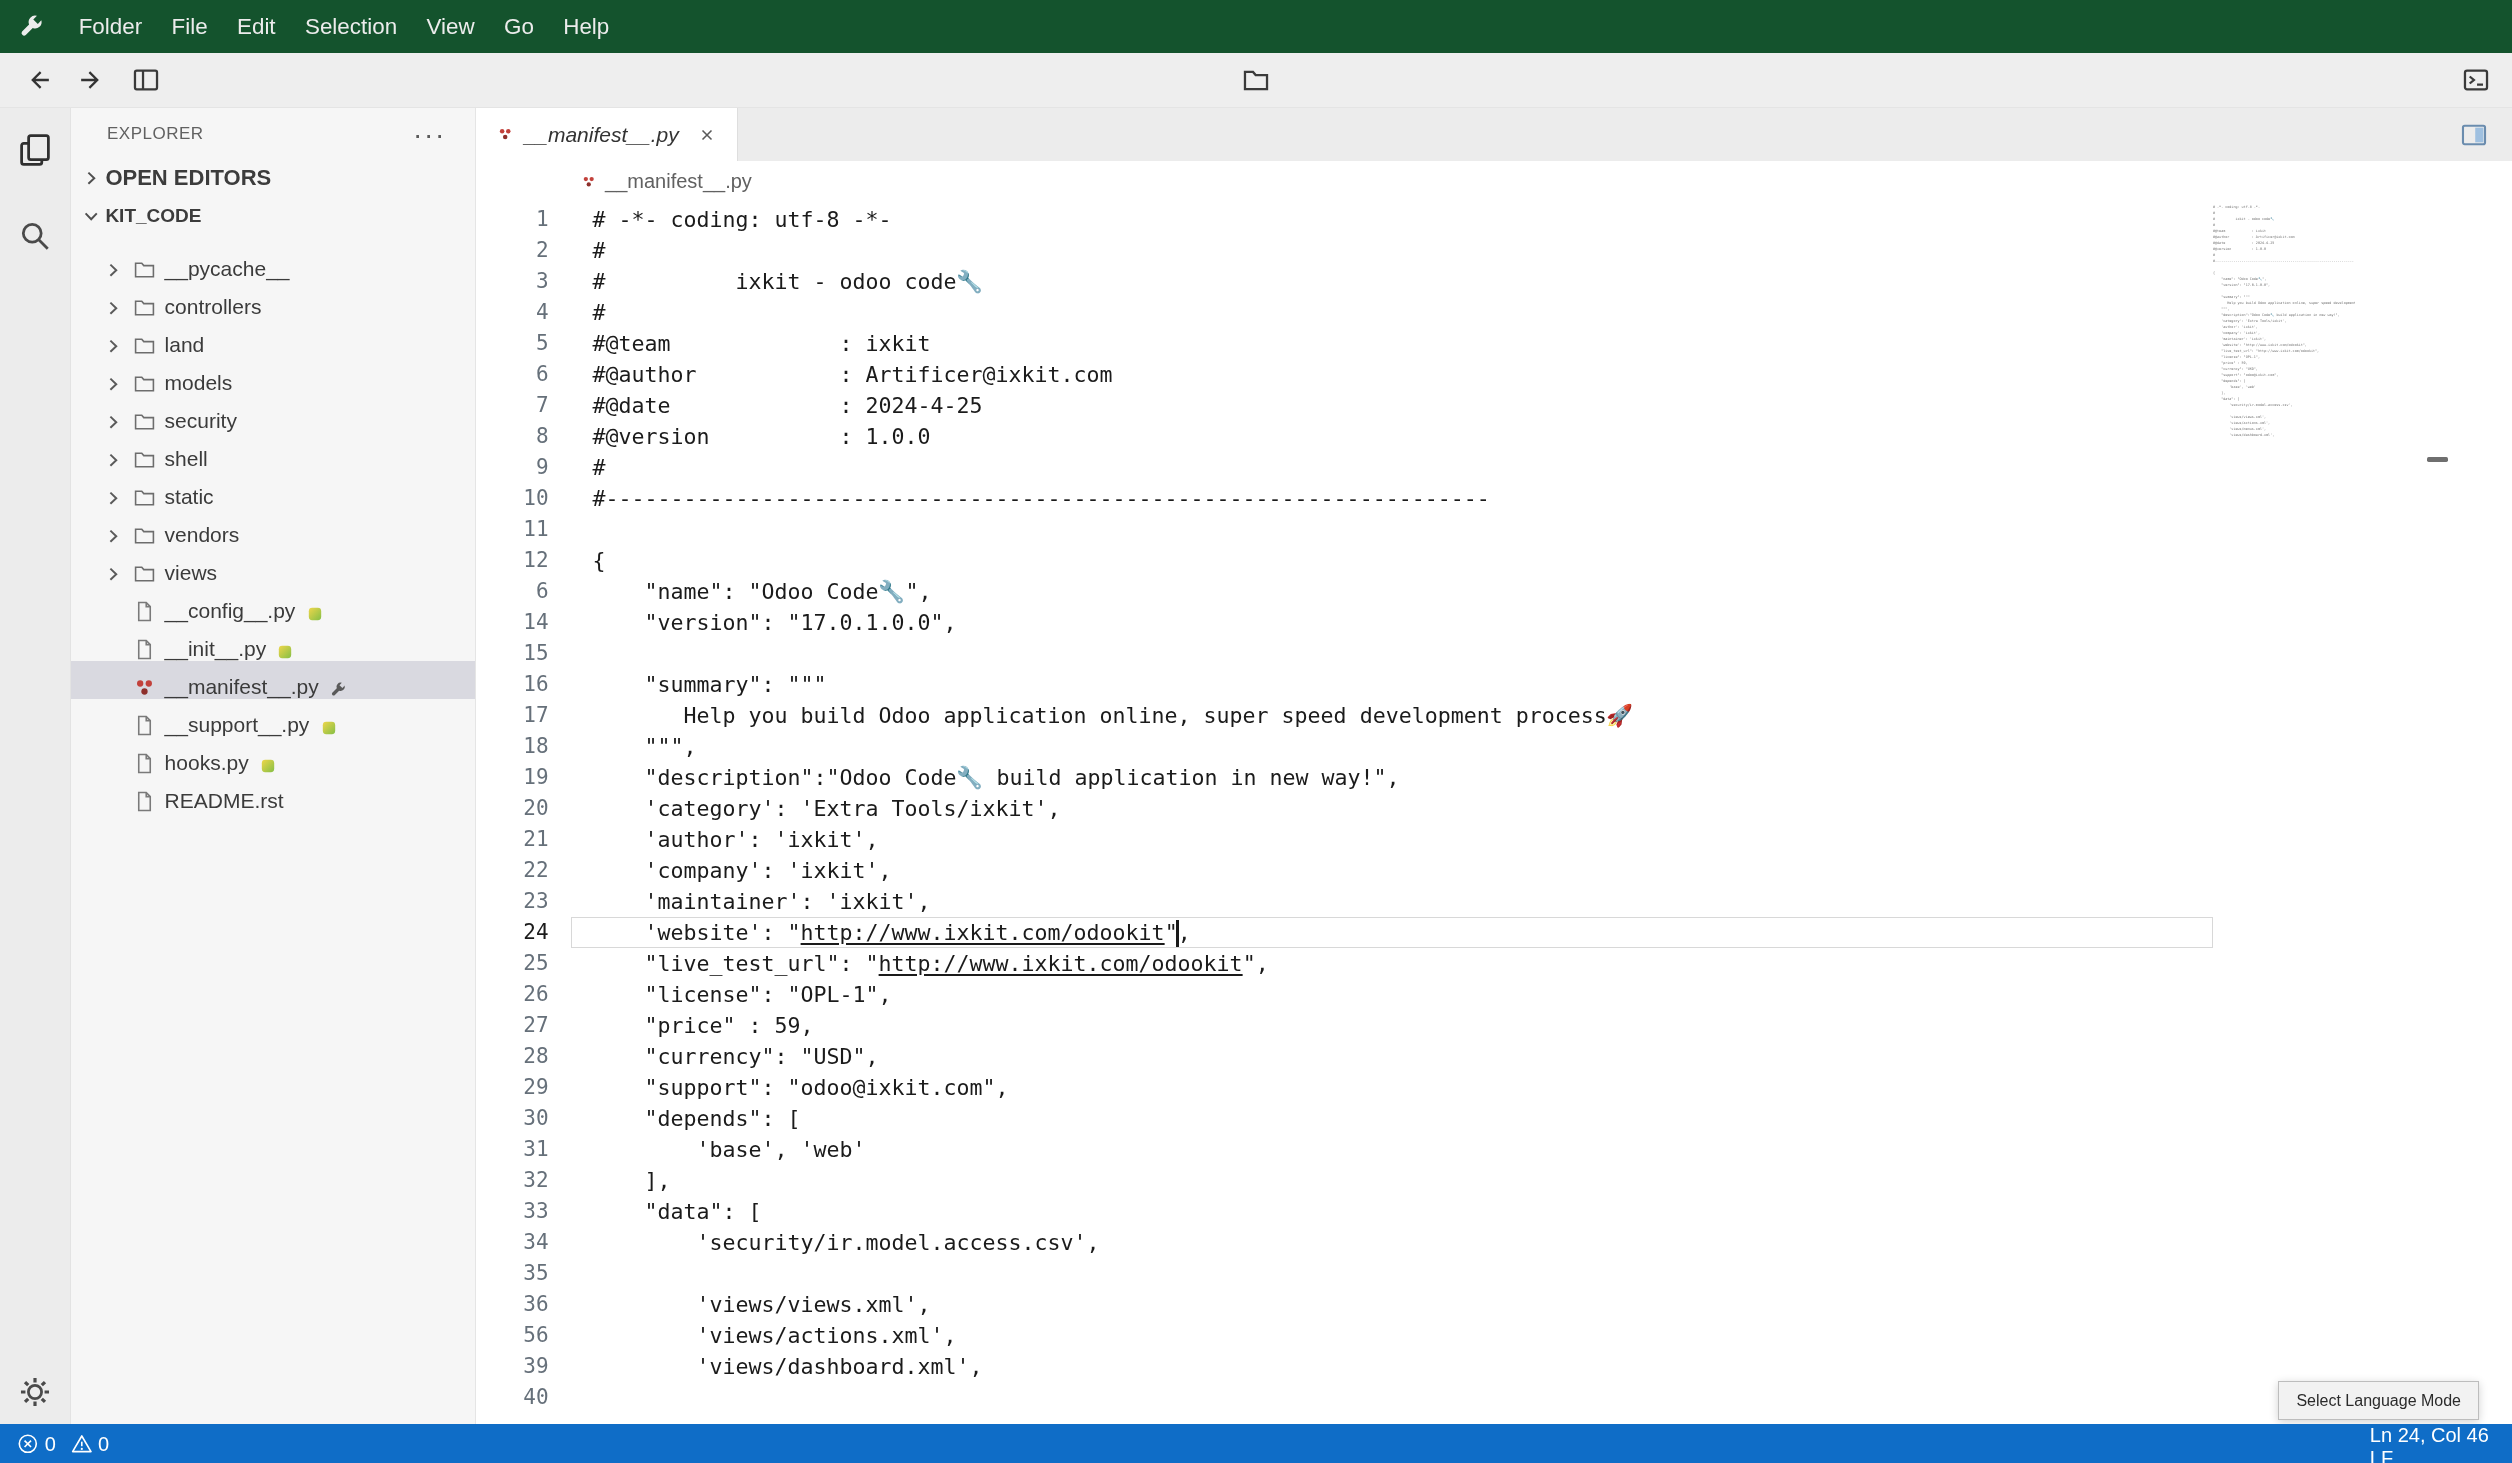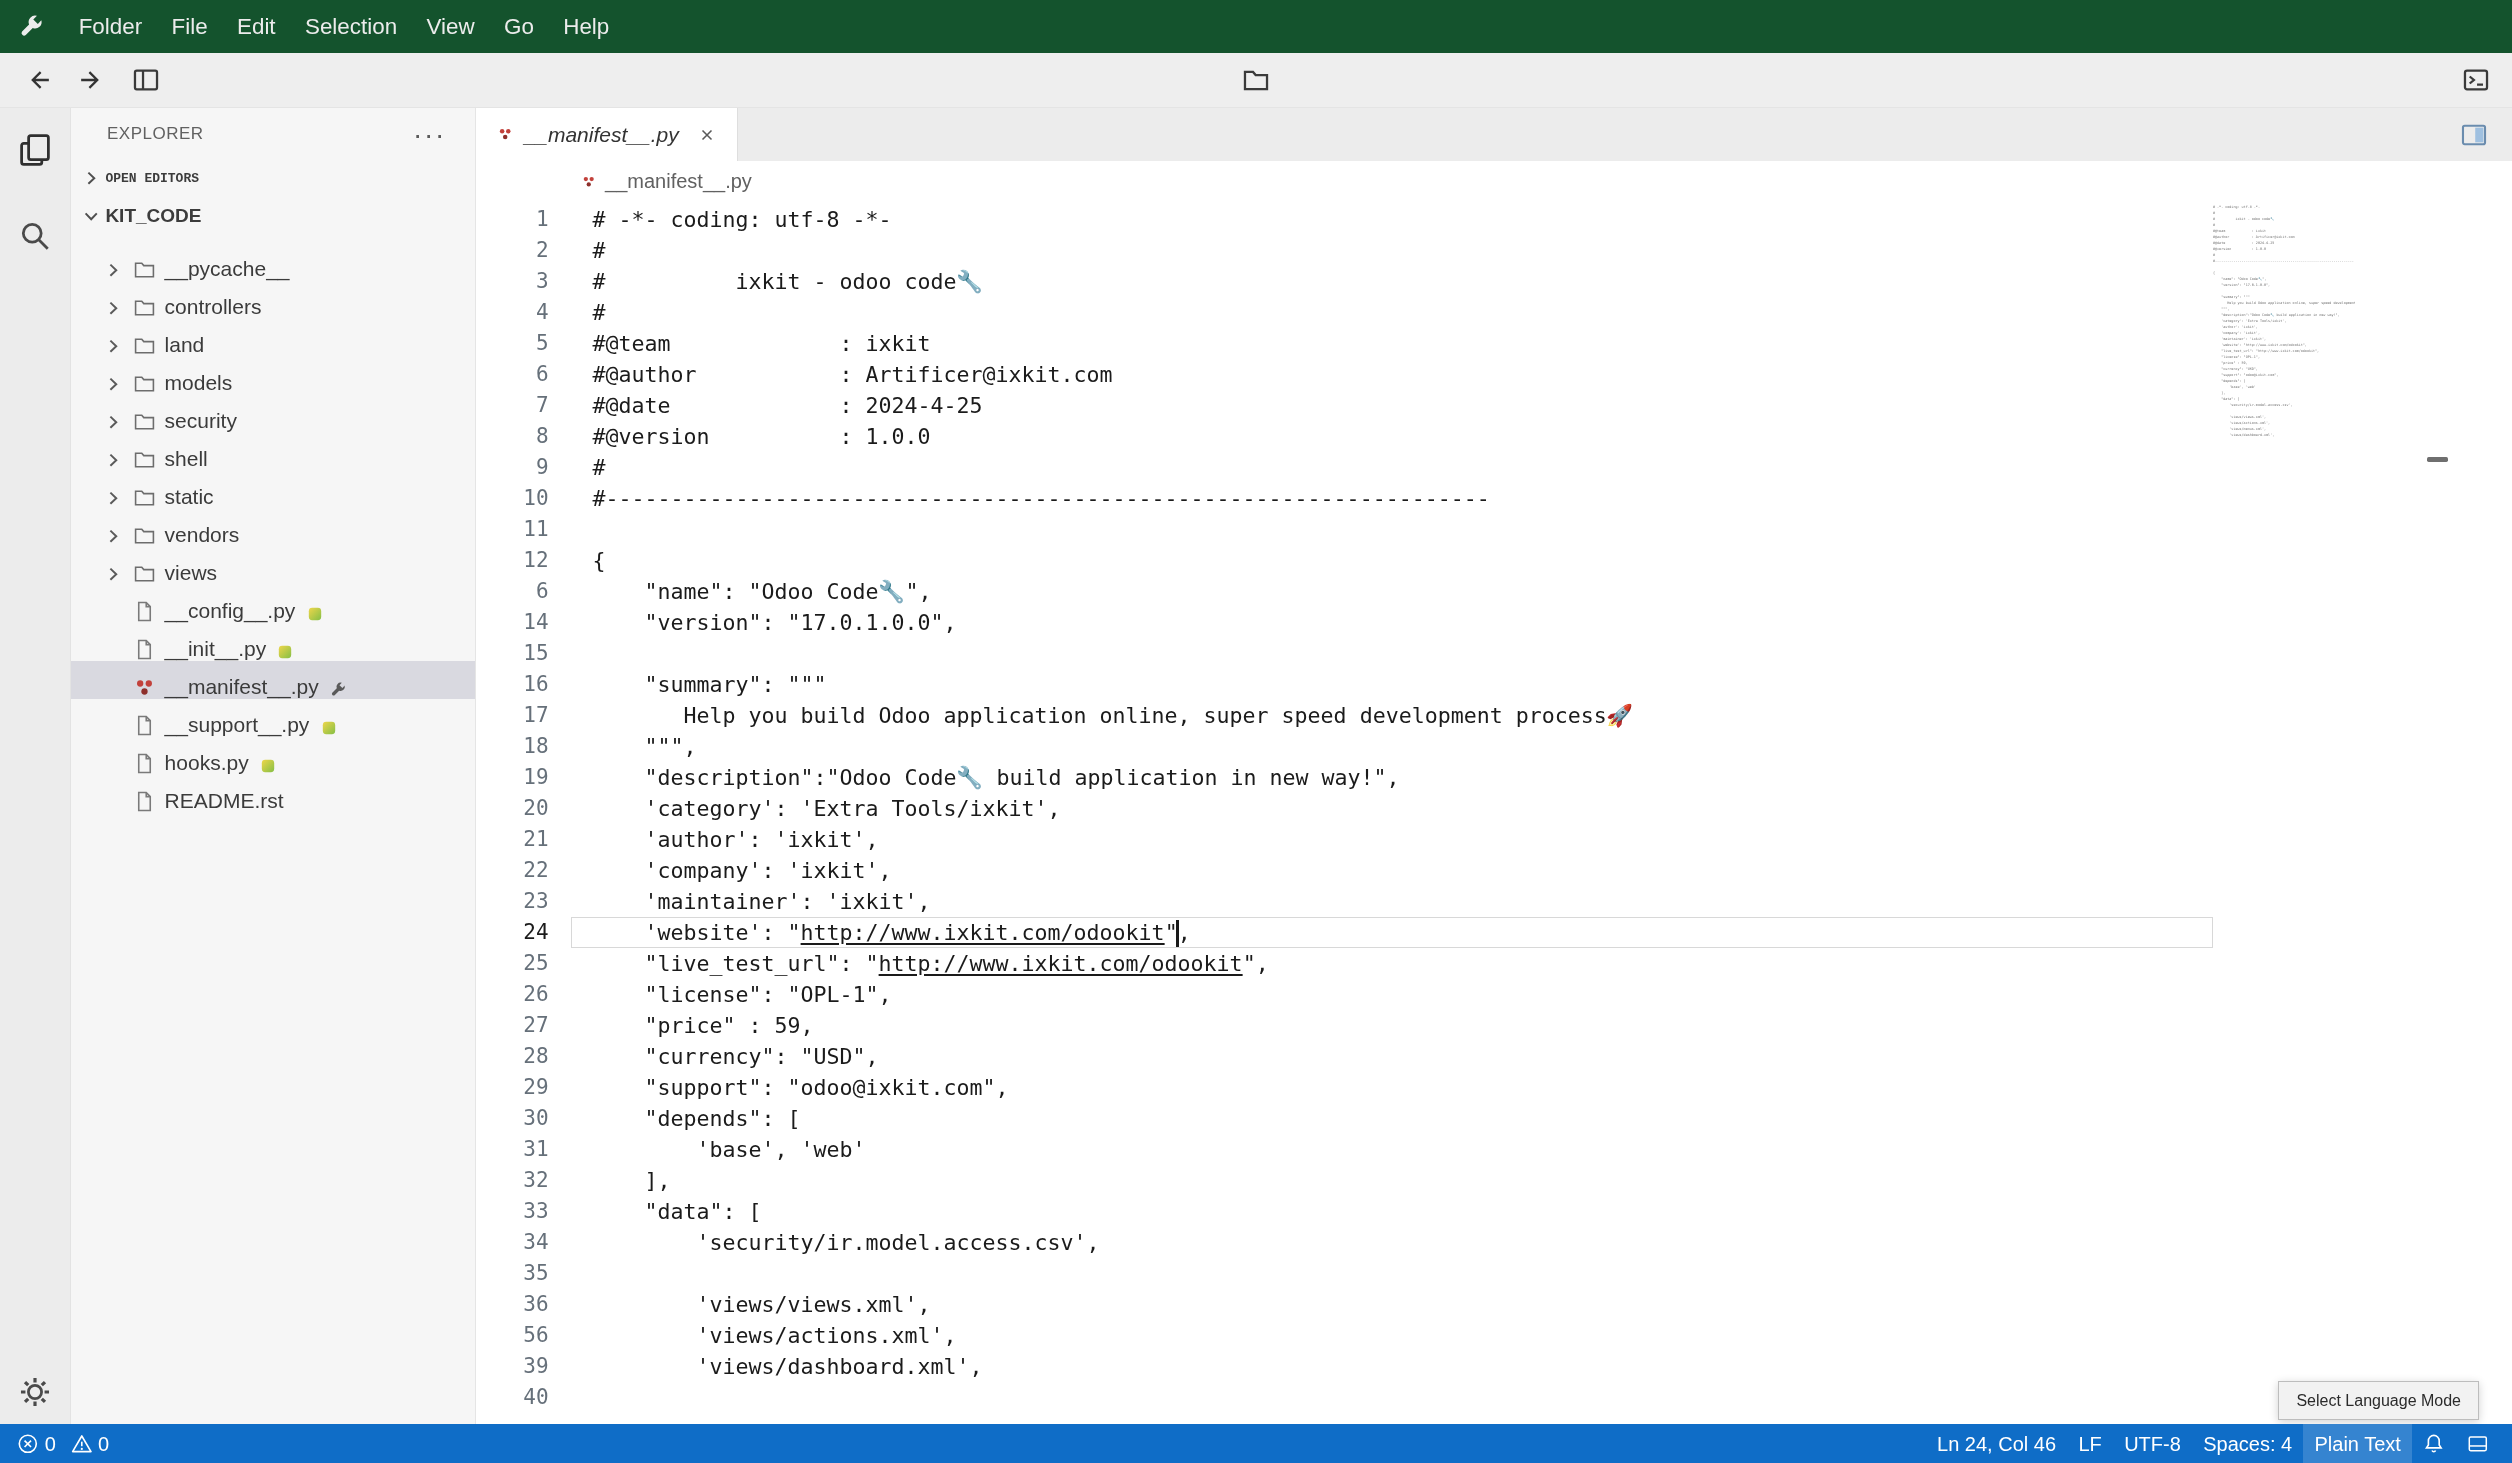--- a/index.html
+++ b/index.html
@@ -25,21 +25,21 @@
 
   .activitybar { width:71px; background:#ececec; display:flex; flex-direction:column; align-items:center; padding-top:24px; gap:53px; border-right:0.9px solid #e3e3e3; }
   .activitybar .act svg { width:34px; height:34px; }
   .act-bottom { margin-top:auto; margin-bottom:15.5px; }
 
   .sidebar { width:405px; background:#f6f6f6; color:#3c3c3c; border-right:0.9px solid #e5e5e5; overflow:hidden; }
   .sb-header { height:52px; display:flex; align-items:center; padding:0 29px 0 36px;justify-content:center; }
   .sb-title { font-size:17px; letter-spacing:0.5px; color:#616161; }
   .sb-more { margin-left:auto; font-size:28px; color:#5a5a5a; line-height:17px; letter-spacing:1.7px; }
   .section-row { display:flex; align-items:center; font-weight:700; color:#3c3c3c; padding-left:8.6px; gap:3.4px; }
-  .section-row.oe { height:36px; font-size:13px;font-family:Liberation Mono, monospace; }
+  .section-row.oe { height:36px; font-size:22px; }
   .section-row.ws { height:40px; font-size:19px; }
   .section-row .tww svg { width:22.4px; height:22.4px; color:#4f4f4f; }
 
   .tree { padding-top:7px; }
   .row { height:38px; display:flex; align-items:flex-end; padding-left:31px; gap:8.6px; font-size:21px; white-space:nowrap; }
   .row.file { padding-left:62px; }
   .row.selected { background:#d9d9e0; }
   .row .tww svg { width:22.4px; height:22.4px; color:#5a5a5a; flex:none; }
   .row .fic svg { width:23px; height:23px; flex:none; }
   .row .bic svg { width:18px; height:18px; flex:none; margin-left:1.7px; }
@@ -70,21 +70,21 @@
   .cursor { display:inline-block; width:2.6px; height:27px; background:#1a1a1a; margin:0 -1.3px; vertical-align:middle; }
 
   .minimap { width:142px; flex:none; overflow:hidden; }
   .mm-content div { font-family:"DejaVu Sans Mono",monospace; font-size:3.4px; line-height:6px; height:6px; white-space:pre; overflow:hidden; color:#4a4a4a; opacity:.8; }
   .scroll-zone { width:157px; flex:none; position:relative; }
   .scroll-marker { position:absolute; top:253px; left:72px; width:21px; height:5.2px; background:#6f6f6f; border-radius:1.7px; }
 
   
   .statusbar { position:absolute; left:0; right:0; bottom:0; height:40px; background:#0f6dc7; display:flex; align-items:stretch; color:#ffffff; font-size:20px; }
   .sb-left { display:flex; align-items:stretch; padding-left:8.6px; }
-  .sb-right { margin-left:auto; display:flex; align-items:stretch; padding-right:12px; }
+  .sb-right { margin-left:auto; display:flex; align-items:stretch; padding-right:12px;flex-direction:column; }
   .sb-item { display:flex; align-items:center; gap:7px; padding:0 11.2px; }
   .sb-item.hl { background:rgba(255,255,255,0.16); }
   .sb-item svg { width:21.6px; height:21.6px; }
   .problems { display:flex; align-items:center; gap:6px; padding:0 8.6px; }
   .problems svg { width:21.6px; height:21.6px; }
   .problems .cnt { margin-right:8.6px; }
 
   .tooltip { position:absolute; right:33px; bottom:44px; background:#f2f2f2; border:0.9px solid #bdbdbd; color:#2b2b2b; font-size:16px; padding:9.5px 17px; box-shadow:0 1.7px 8.6px rgba(0,0,0,0.18); white-space:nowrap; }
 </style>
 </head>

